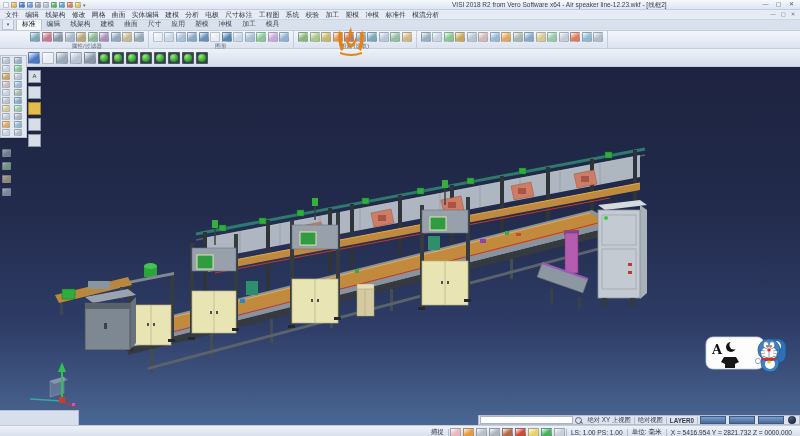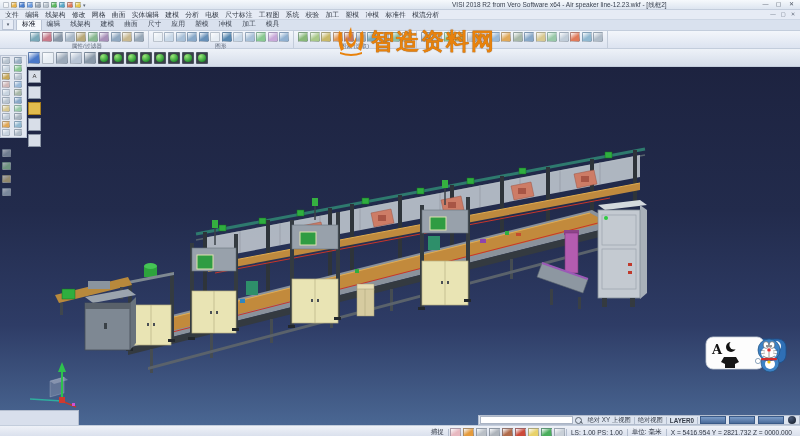--- a/index.html
+++ b/index.html
@@ -249,21 +249,20 @@
     </div>
 
   <div class="watermark">
     <svg width="30" height="32" viewBox="0 0 30 32">
       <path d="M3 6 Q1 16 5 26 L8 24 Q5 16 6 8 Z" fill="#e8820c"></path>
       <path d="M27 6 Q29 16 25 26 L22 24 Q25 16 24 8 Z" fill="#e8820c"></path>
       <path d="M15 2 Q11 9 14 14 Q17 11 15 2 Z" fill="#e8820c"></path>
       <path d="M10 12 Q9 20 15 23 Q21 20 20 12 Q17 19 15 19 Q13 19 10 12 Z" fill="#e8820c"></path>
       <path d="M4 27 Q15 31 26 27 L26 29 Q15 33 4 29 Z" fill="#e8820c"></path>
     </svg>
-    <span class="wm-text">智造资料网</span>
   </div>
 
   <div class="main">
 
     <div class="palette" id="palette">
         <span class="chip" style="background: linear-gradient(145deg, rgba(255, 255, 255, 0.8) 0%, rgb(184, 196, 208) 55%);"></span>
         <span class="chip" style="background: linear-gradient(145deg, rgba(255, 255, 255, 0.8) 0%, rgb(154, 176, 196) 55%);"></span>
         <span class="chip" style="background: linear-gradient(145deg, rgba(255, 255, 255, 0.8) 0%, rgb(200, 212, 224) 55%);"></span>
         <span class="chip" style="background: linear-gradient(145deg, rgba(255, 255, 255, 0.8) 0%, rgb(136, 200, 144) 55%);"></span>
         <span class="chip" style="background: linear-gradient(145deg, rgba(255, 255, 255, 0.8) 0%, rgb(200, 168, 88) 55%);"></span>

